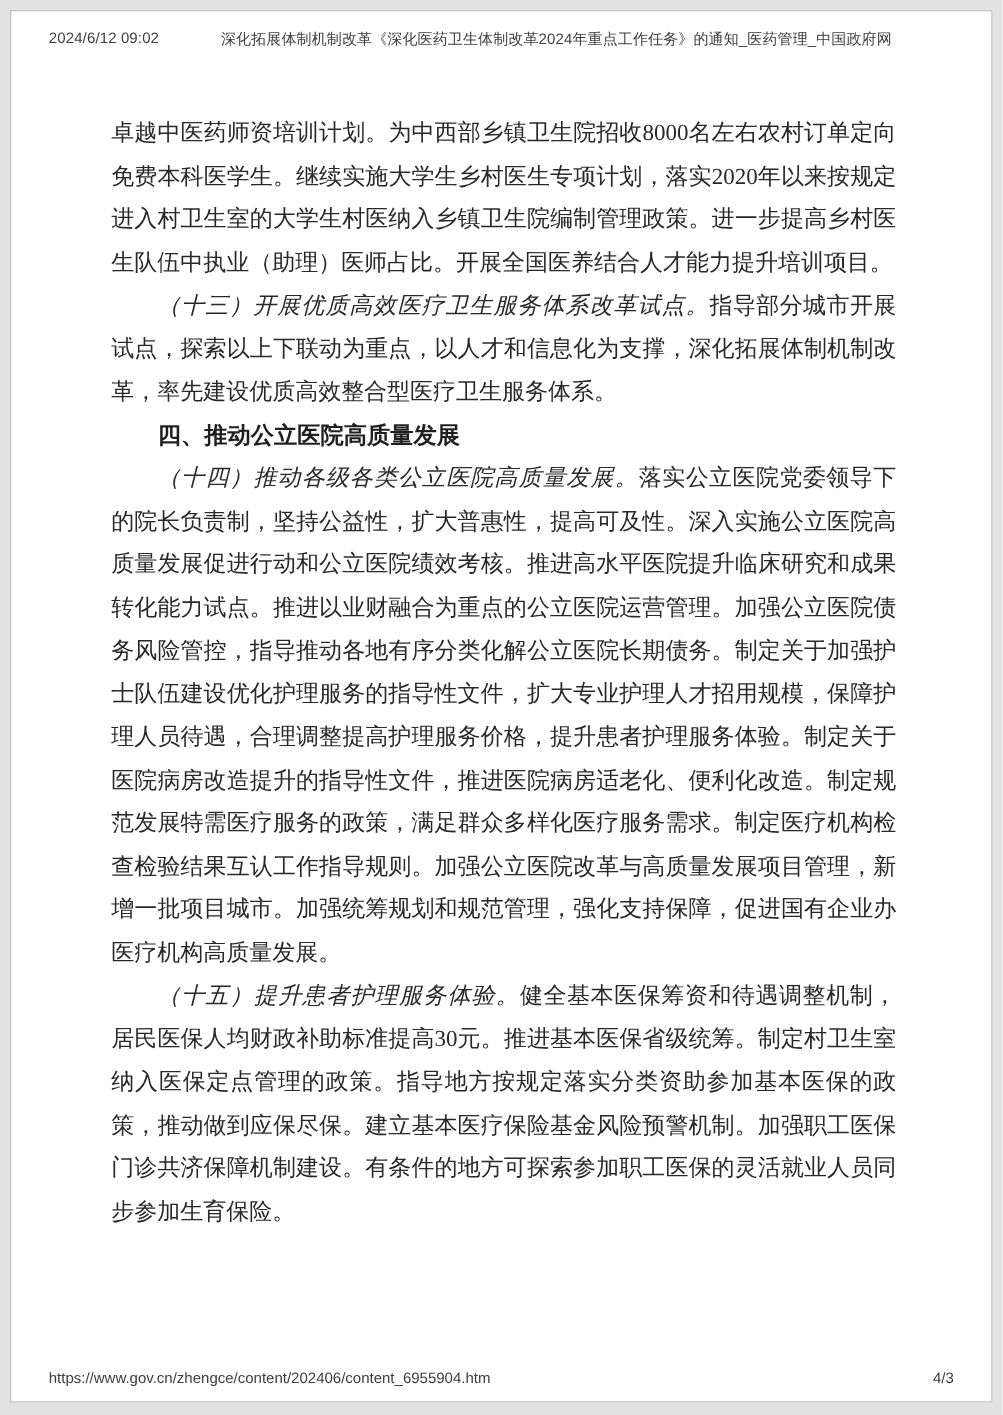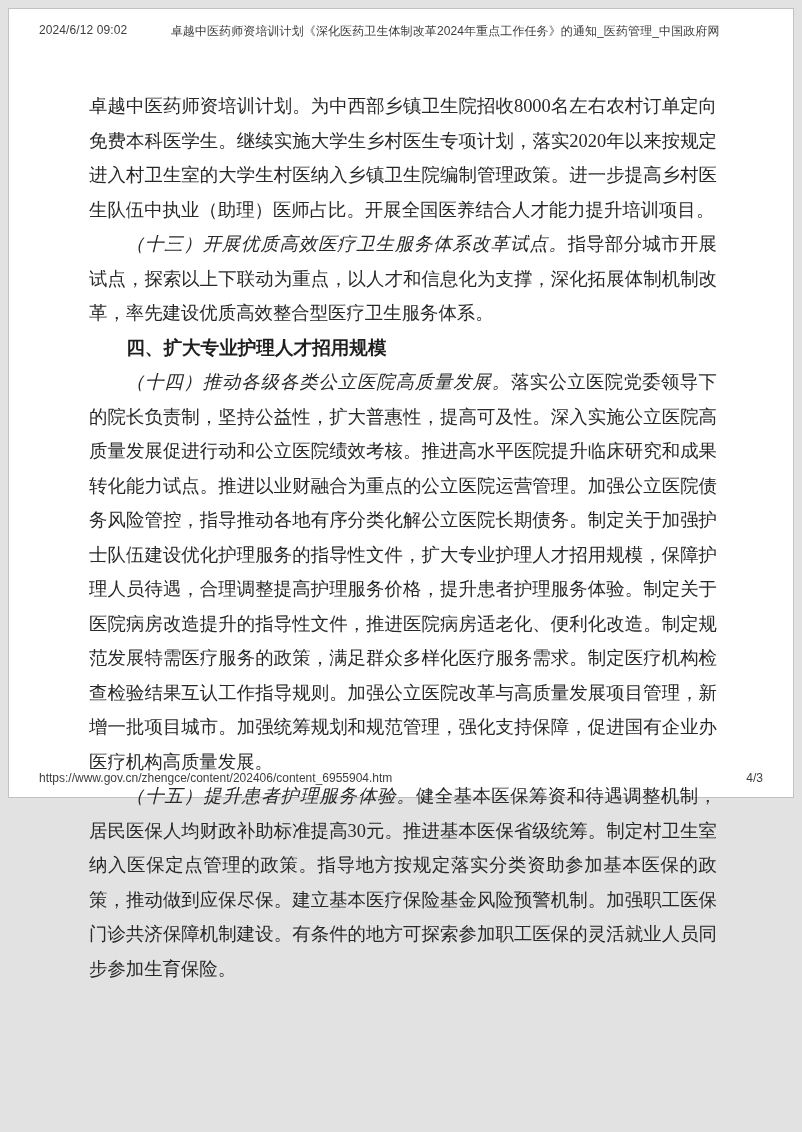--- a/index.html
+++ b/index.html
@@ -6,21 +6,21 @@
   html, body { width: 802px; height: 1132px; }
   body {
     position: relative;
     background: #e2e2e2;
     font-family: "Liberation Sans", sans-serif;
     overflow: hidden;
   }
   .page {
     position: absolute;
     left: 8px; top: 8px;
-    width: 786px; height: 790px;
+    width: 786px; height: 1114px;
     background: #ffffff;
     border: 1px solid #c2c2c2;
   }
   .print-header {
     position: absolute;
     top: 14px; left: 30px; right: 30px;
     display: flex;
     align-items: flex-start;
     font-size: 12px;
     color: #3d3d3d;
@@ -59,29 +59,29 @@
     color: #3d3d3d;
   }
 </style>
 </head>
 <body>
 
 <div class="page">
 
   <div class="print-header">
     <span class="hdate">2024/6/12 09:02</span>
-    <span class="htitle">卓越中医药师资培训计划《深化医药卫生体制改革2024年重点工作任务》的通知_医药管理_中国政府网</span>
+    <span class="htitle">深化拓展体制机制改革《深化医药卫生体制改革2024年重点工作任务》的通知_医药管理_中国政府网</span>
   </div>
 
   <div class="content">
     <p class="para no-indent"><span>卓越中医药师资培训计划。为中西部乡镇卫生院招收8000名左右农村订单定向免费本科医学生。继续实施大学生乡村医生专项计划，落实2020年以来按规定进入村卫生室的大学生村医纳入乡镇卫生院编制管理政策。进一步提高乡村医生队伍中执业（助理）医师占比。开展全国医养结合人才能力提升培训项目。</span></p>
 
     <p class="para"><span class="kai">（十三）开展优质高效医疗卫生服务体系改革试点。</span><span>指导部分城市开展试点，探索以上下联动为重点，以人才和信息化为支撑，深化拓展体制机制改革，率先建设优质高效整合型医疗卫生服务体系。</span></p>
 
-    <h2 class="heading">四、扩大专业护理人才招用规模</h2>
+    <h2 class="heading">四、推动公立医院高质量发展</h2>
 
     <p class="para"><span class="kai">（十四）推动各级各类公立医院高质量发展。</span><span>落实公立医院党委领导下的院长负责制，坚持公益性，扩大普惠性，提高可及性。深入实施公立医院高质量发展促进行动和公立医院绩效考核。推进高水平医院提升临床研究和成果转化能力试点。推进以业财融合为重点的公立医院运营管理。加强公立医院债务风险管控，指导推动各地有序分类化解公立医院长期债务。制定关于加强护士队伍建设优化护理服务的指导性文件，扩大专业护理人才招用规模，保障护理人员待遇，合理调整提高护理服务价格，提升患者护理服务体验。制定关于医院病房改造提升的指导性文件，推进医院病房适老化、便利化改造。制定规范发展特需医疗服务的政策，满足群众多样化医疗服务需求。制定医疗机构检查检验结果互认工作指导规则。加强公立医院改革与高质量发展项目管理，新增一批项目城市。加强统筹规划和规范管理，强化支持保障，促进国有企业办医疗机构高质量发展。</span></p>
 
 
     <p class="para"><span class="kai">（十五）提升患者护理服务体验。</span><span>健全基本医保筹资和待遇调整机制，居民医保人均财政补助标准提高30元。推进基本医保省级统筹。制定村卫生室纳入医保定点管理的政策。指导地方按规定落实分类资助参加基本医保的政策，推动做到应保尽保。建立基本医疗保险基金风险预警机制。加强职工医保门诊共济保障机制建设。有条件的地方可探索参加职工医保的灵活就业人员同步参加生育保险。</span></p>
   </div>
 
   <div class="print-footer">
     <span>https://www.gov.cn/zhengce/content/202406/content_6955904.htm</span>
     <span>4/3</span>

